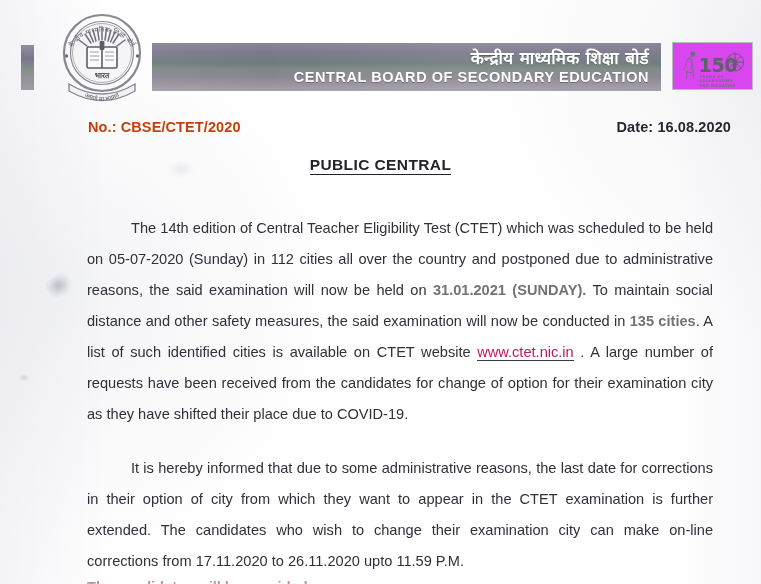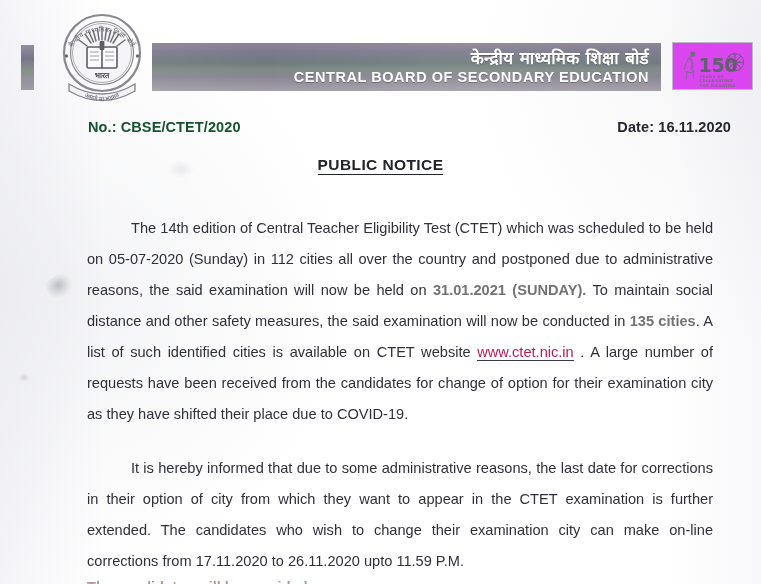--- a/index.html
+++ b/index.html
@@ -140,21 +140,21 @@
     width: 761px;
     height: 22px;
   }
   .meta-no {
     position: absolute;
     left: 88px;
     top: 0;
     font-size: 14.5px;
     font-weight: 700;
     letter-spacing: 0.1px;
-    color: #14532d;
+    color: #c2410c;
   }
   .meta-date {
     position: absolute;
     right: 30px;
     top: 0;
     font-size: 14.5px;
     font-weight: 700;
     letter-spacing: 0.1px;
     color: #262630;
   }
@@ -306,24 +306,24 @@
       </g>
       <text x="27" y="36.5" font-family="DejaVu Sans, sans-serif" font-size="4" font-weight="bold" fill="#6e6f7a" letter-spacing="0.4">YEARS OF</text>
       <text x="27" y="41" font-family="DejaVu Sans, sans-serif" font-size="4" font-weight="bold" fill="#6e6f7a" letter-spacing="0.4">CELEBRATING</text>
       <text x="27" y="45.5" font-family="DejaVu Sans, sans-serif" font-size="4" font-weight="bold" fill="#6e6f7a" letter-spacing="0.4">THE MAHATMA</text>
     </svg>
   </div>
 </div>
 
 <div class="meta">
   <div class="meta-no">No.: CBSE/CTET/2020</div>
-  <div class="meta-date">Date: 16.11.2020</div>
+  <div class="meta-date">Date: 16.08.2020</div>
 </div>
 
-<div class="notice-title"><span class="u">PUBLIC NOTICE</span></div>
+<div class="notice-title"><span class="u">PUBLIC CENTRAL</span></div>
 
 <div class="body-copy">
 
   <p class="para"><span class="indent"></span><span>The 14th edition of Central Teacher Eligibility Test (CTET) which was scheduled to be held on 05-07-2020 (Sunday) in 112 cities all over the country and postponed due to administrative reasons, the said examination will now be held on </span><span class="b">31.01.2021 (SUNDAY).</span><span> To maintain social distance and other safety measures, the said examination will now be conducted in </span><span class="b">135 cities</span><span>. A list of such identified cities is available on CTET website </span><a class="lnk" href="#">www.ctet.nic.in</a><span> . A large number of requests have been received from the candidates for change of option for their examination city as they have shifted their place due to COVID-19.</span></p>
 
   <p class="para cut"><span class="indent"></span><span>It is hereby informed that due to some administrative reasons, the last date for corrections in their option of city from which they want to appear in the CTET examination is further extended.  The candidates who wish to change their examination city can make on-line corrections from 17.11.2020 to 26.11.2020 upto 11.59 P.M.</span></p>
 
 </div>
 
 <div class="tail">The candidates will be provided</div>

